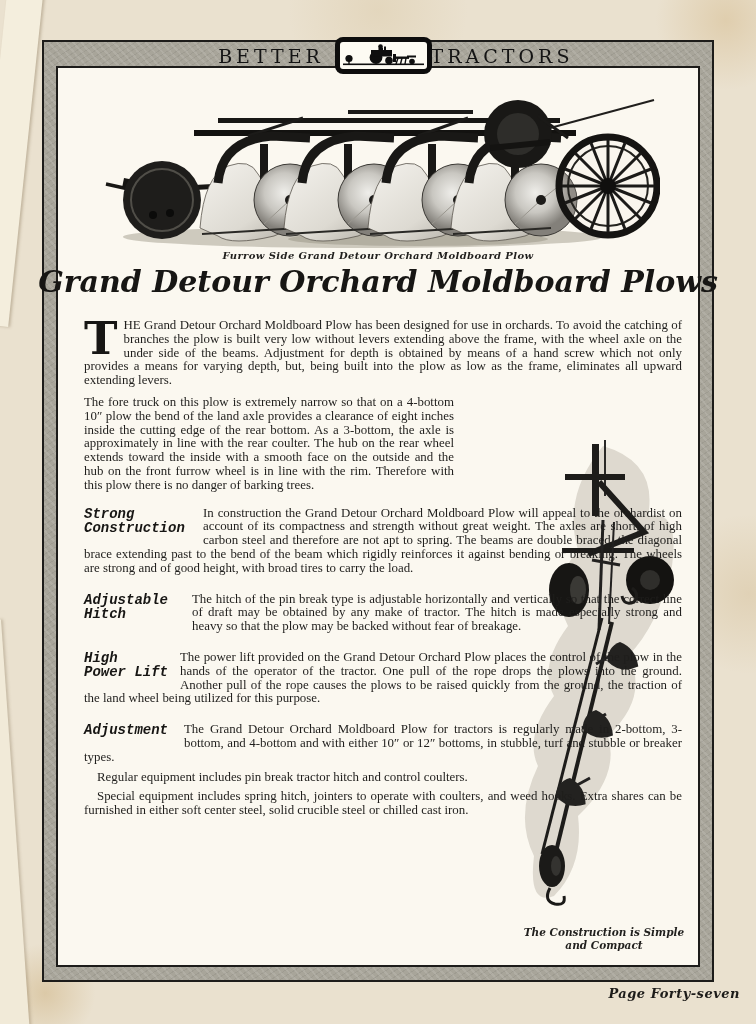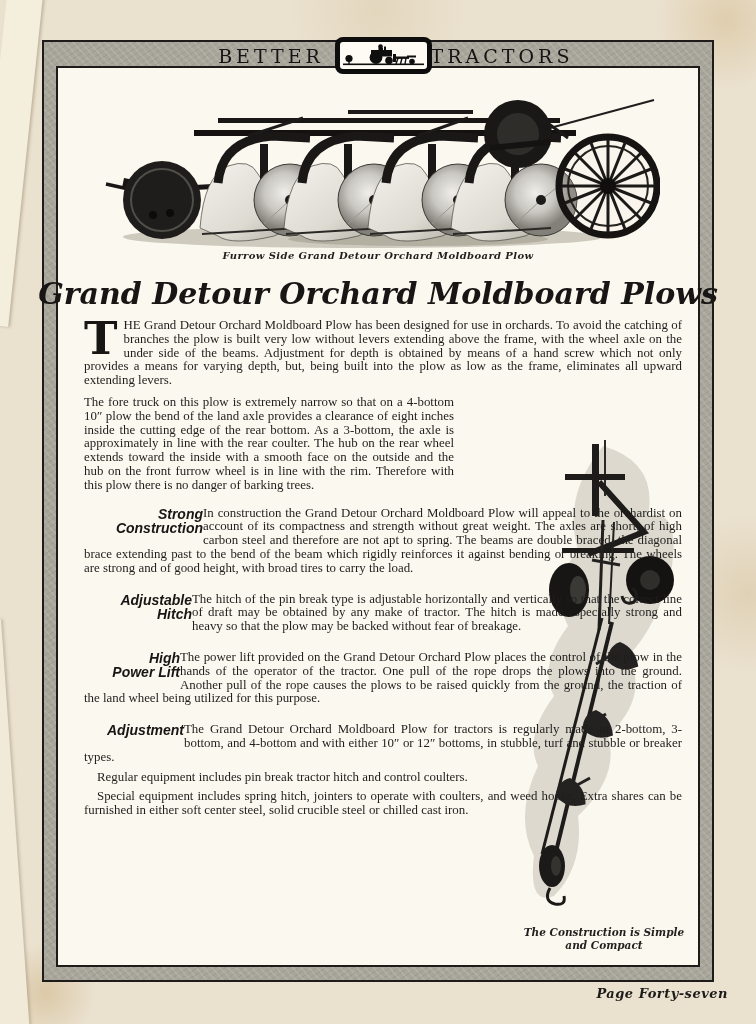--- a/index.html
+++ b/index.html
@@ -39,44 +39,44 @@
   .plaque-in{position:absolute;left:5px;right:5px;top:5px;bottom:5px;background:#fdfbf3;border-radius:3px;overflow:hidden;}
 
   
   .fig-main{position:absolute;left:98px;top:88px;width:562px;height:164px;}
   .fig-side{position:absolute;left:508px;top:438px;width:192px;}
   .fig-side svg{display:block;}
   .cap{font-family:"DejaVu Serif",serif;font-style:italic;font-weight:bold;color:#201f1d;}
   .cap-main{position:absolute;left:60px;right:60px;top:250px;text-align:center;font-size:10px;letter-spacing:.4px;}
   .cap-side{margin-top:18px;text-align:center;font-size:10.5px;line-height:12.5px;}
 
-  .title{position:absolute;left:0;right:0;top:276px;text-align:center;
+  .title{position:absolute;left:0;right:0;top:264px;text-align:center;
     font-family:"DejaVu Serif",serif;font-style:italic;font-weight:bold;font-size:30px;color:#171614;}
 
   
   .content{position:absolute;left:84px;top:319px;width:598px;color:#1f1e1c;
     font-family:"Liberation Serif",serif;font-size:12.9px;line-height:13.8px;text-align:justify;}
   .content p{margin:0;}
   .dropcap{float:left;font-family:"DejaVu Serif",serif;font-weight:bold;font-size:45px;
     line-height:37px;height:39px;padding:1px 6px 0 0;color:#171614;}
   .para2{margin-top:8px !important;}
   .fig-spacer{float:right;width:228px;height:56px;margin-top:27px;}
   .section{margin-top:14px !important;}
   .sec2,.sec3,.sec4{margin-top:17px !important;}
   .section,.extra-para{margin-right:172px;}
-  .sec-head{float:left;font-family:Liberation Sans, sans-serif;font-style:italic;font-weight:bold;
-    font-size:14px;line-height:14px;color:#171614;text-align:right;}
+  .sec-head{float:left;font-family:Liberation Mono, monospace;font-style:italic;font-weight:bold;
+    font-size:14px;line-height:14px;color:#171614;text-align:left;}
   .sec1 .sec-head{width:119px;height:41px;}
   .sec2 .sec-head{width:96px;height:41px;}
   .sec3 .sec-head{width:108px;height:41px;}
   .sec4 .sec-head{width:100px;height:27px;}
   .sec-head span{display:block;}
   .extra-para{margin-top:6px !important;text-indent:13px;}
 
-  .page-num{position:absolute;right:28px;top:986px;font-family:"DejaVu Serif",serif;
+  .page-num{position:absolute;right:16px;top:986px;font-family:"DejaVu Serif",serif;
     font-style:italic;font-weight:bold;font-size:13px;letter-spacing:.5px;color:#1c1b19;}
 </style>
 </head>
 <body>
 
 <div class="paper">
   <div class="stack-edge1"></div>
   <div class="stack-edge2"></div>
 
   <div class="frame">

